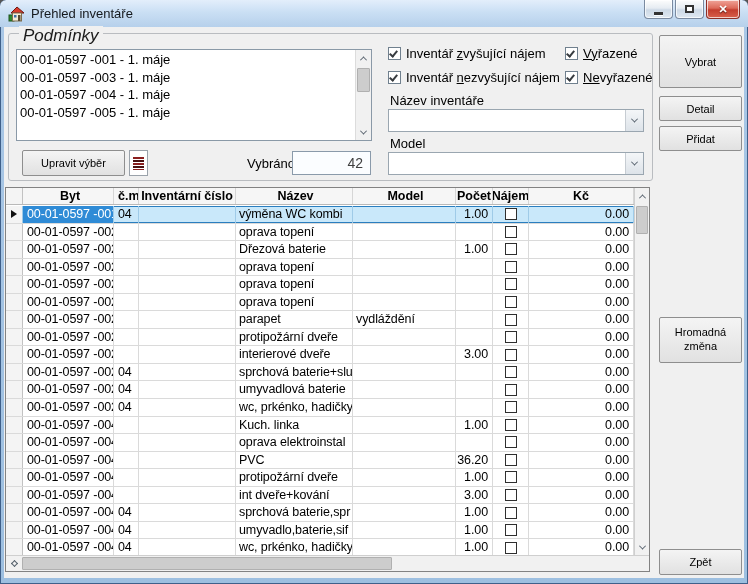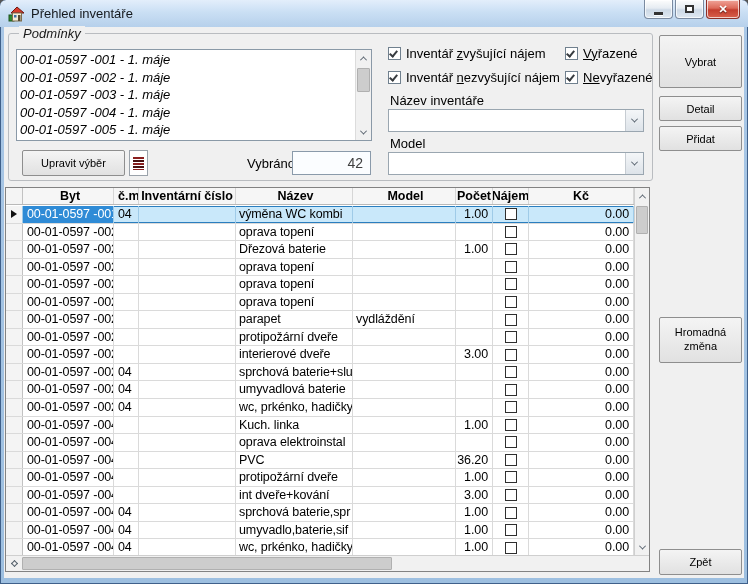--- a/index.html
+++ b/index.html
@@ -31,26 +31,26 @@
   .glyph-min { width:9px; height:3px; background:#333; margin-top:8px; box-shadow:0 1px 0 rgba(255,255,255,.8); }
   .glyph-rest { width:9px; height:8px; border:2px solid #333; background:#fff; }
   .glyph-close { color:#fff; font-size:11px; font-weight:bold; line-height:1; text-shadow:0 1px 1px #5d1813; }
 
   .client { position:absolute; left:4px; top:27px; width:740px; height:551px; background:#f0f0f0; }
 
   
   .groupbox { position:absolute; left:4px; top:6px; width:645px; height:148px;
     border:1px solid #b9bcc0; border-radius:3px; }
   .groupbox-label { position:absolute; left:10px; top:-8px; background:#f0f0f0;
-    padding:0 4px; font-size:13px; font-style:italic; color:#1a1a1a; }
+    padding:0 4px; font-size:17px; font-style:italic; color:#1a1a1a; }
 
   
   .listbox { position:absolute; left:12px; top:22px; width:356px; height:92px;
     background:#fff; border:1px solid #8a99a7; display:flex; }
-  .lb-items { flex:1; overflow:hidden; padding-top:1px;font-style:italic; }
+  .lb-items { flex:1; overflow:hidden; padding-top:1px; }
   .lb-item { font-size:13px; line-height:17.5px; padding-left:3px; white-space:nowrap; color:#000; }
 
   
   .sb-v { width:16px; background:#f1f1f1; position:relative; border-left:1px solid #dcdcdc; }
   .sb-arrow { position:absolute; left:0; width:100%; height:16px; display:flex; align-items:center; justify-content:center; }
   .sb-arrow.h { position:absolute; top:0; height:100%; width:16px; }
   .sb-thumb { position:absolute; background:#cdcdcd; border:1px solid #b0b0b0; border-radius:1px; }
   .chev { display:inline-block; width:5px; height:5px; border-left:1.6px solid #55606b; border-bottom:1.6px solid #55606b; }
   .chev.down { transform:rotate(-45deg) translate(1px,-1px); }
   .chev.up { transform:rotate(135deg) translate(1px,-1px); }
@@ -147,21 +147,20 @@
 
   <div class="client">
 
     <div class="groupbox">
       <span class="groupbox-label">Podmínky</span>
     </div>
 
     <div class="listbox">
       <div class="lb-items">
           <div class="lb-item">00-01-0597 -001 - 1. máje</div>
-          <div class="lb-item">00-01-0597 -002 - 1. máje</div>
           <div class="lb-item">00-01-0597 -003 - 1. máje</div>
           <div class="lb-item">00-01-0597 -004 - 1. máje</div>
           <div class="lb-item">00-01-0597 -005 - 1. máje</div>
         </div>
       <div class="sb-v lb-sb">
         <div class="sb-arrow" style="top:0">
             <span class="chev up"></span>
           </div>
         <div class="sb-thumb" style="left:1px; right:1px; top:18px; height:24px"></div>
         <div class="sb-arrow" style="bottom:0">

